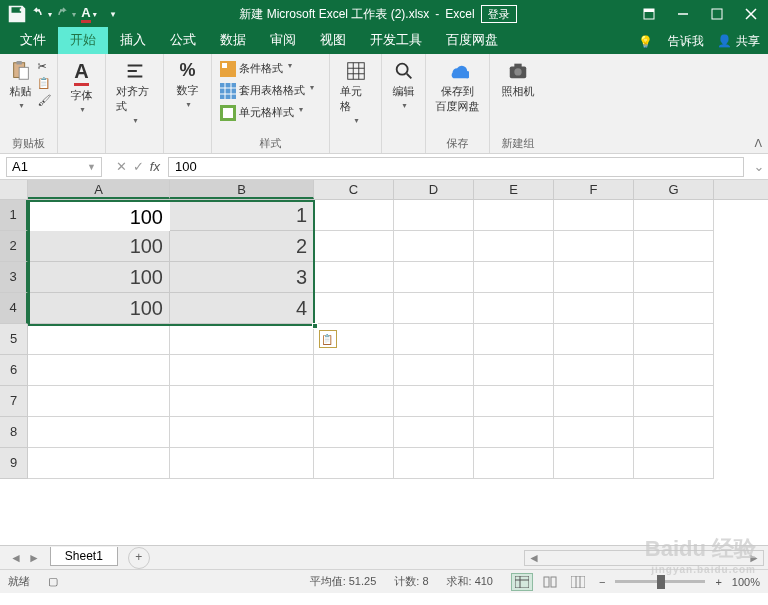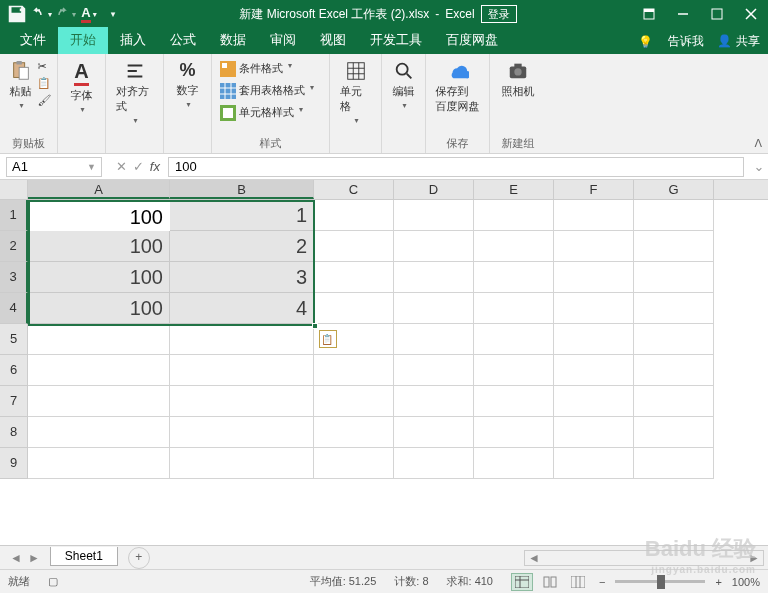--- a/index.html
+++ b/index.html
@@ -233,21 +233,21 @@
       <span>编辑</span>
         <span class="dd">▾</span>
     </div>
       <div></div>
   </div>
   <div class="group" style="width:64px">
     <div class="big-btn">
       <svg viewBox="0 0 24 24">
           <path fill="#3b8bea" d="M6 14a5 5 0 015-5 6 6 0 0111 3 4 4 0 01-1 8H7a4 4 0 01-1-6z"></path>
         </svg>
-      <span style="white-space:pre;">保存到
+      <span style="white-space:pre;text-align:center">保存到
 百度网盘</span>
     </div>
     <div class="group-label">保存</div>
   </div>
   <div class="group" style="width:56px;border-right:none">
     <div class="big-btn">
       <svg viewBox="0 0 24 24">
           <rect x="3" y="7" width="18" height="13" rx="2" fill="#555"></rect>
           <circle cx="12" cy="13" r="4" fill="#888"></circle>
           <rect x="8" y="4" width="8" height="4" fill="#555"></rect>

